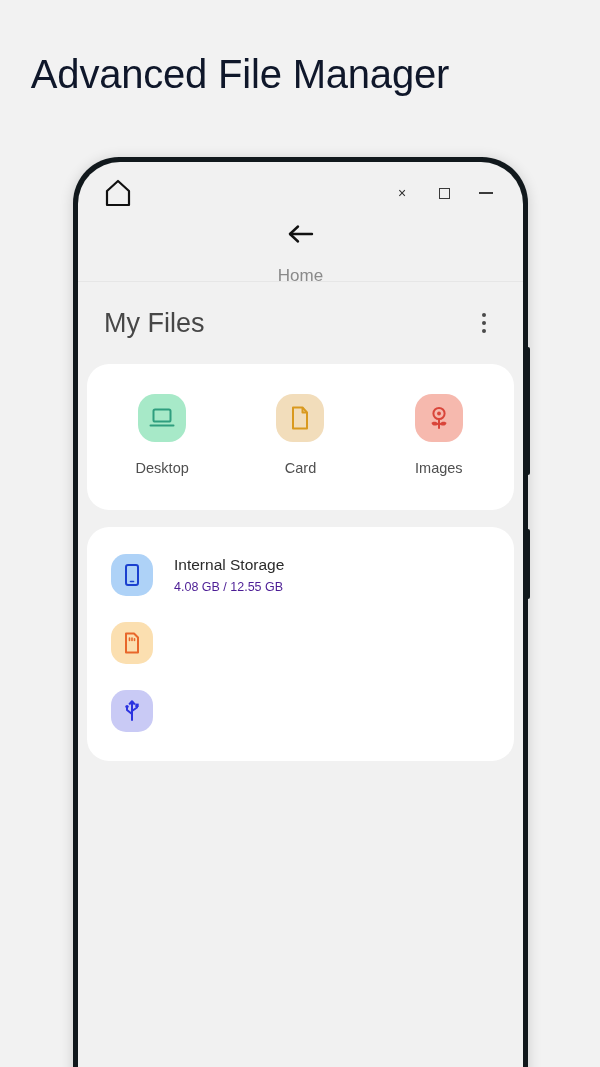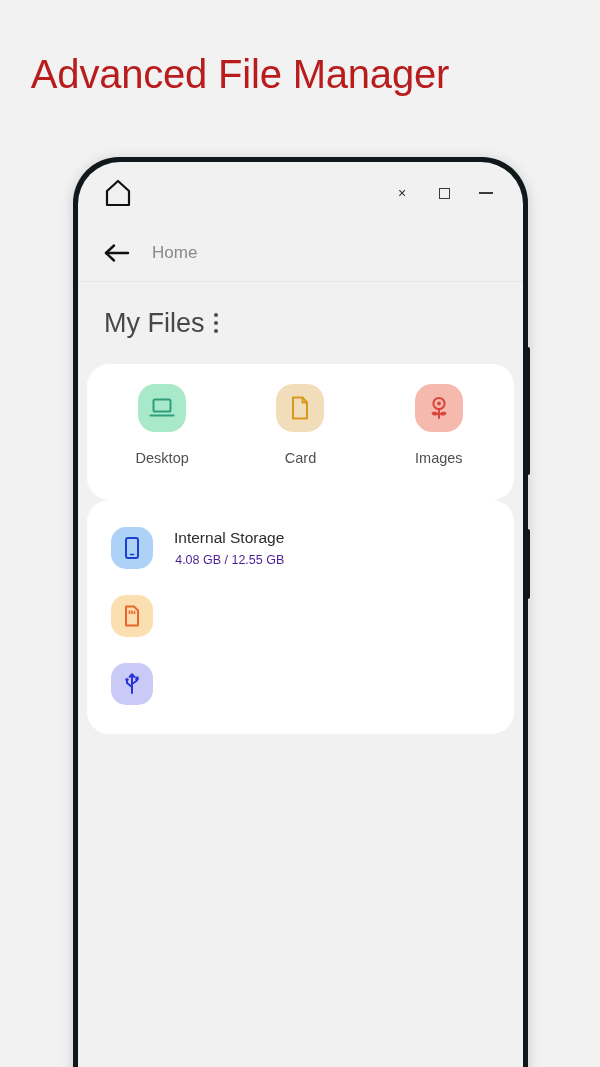--- a/index.html
+++ b/index.html
@@ -19,21 +19,21 @@
   
   .page-title {
     position: absolute;
     top: 52px;
     left: 0;
     width: 480px;
     text-align: center;
     font-size: 40px;
     font-weight: 400;
     letter-spacing: -0.2px;
-    color: #b91c1c;
+    color: #0f172a;
   }
 
   
   .phone-frame {
     position: absolute;
     left: 73px;
     top: 157px;
     width: 455px;
     height: 950px;
     border-radius: 46px 46px 0 0;
@@ -97,33 +97,34 @@
   }
 
   
   .breadcrumb-row {
     height: 58px;
     display: flex;
     align-items: center;
     padding: 0 26px;
     gap: 22px;
     border-bottom: 1px solid #e6e6e6;
+    flex-direction: column;
   }
   .back-arrow { width: 26px; height: 20px; display: block; }
   .breadcrumb-label {
     font-size: 17px;
     color: #8a8a8a;
   }
 
   
   .heading-row {
     height: 82px;
     display: flex;
     align-items: center;
-    justify-content: flex-start;
+    justify-content: space-between;
     padding: 0 28px 0 26px;
   }
   .section-title {
     font-size: 27px;
     font-weight: 400;
     color: #474747;
   }
   .kebab {
     width: 22px;
     height: 26px;
@@ -141,21 +142,21 @@
   }
 
   
   .card {
     background: #ffffff;
     border-radius: 22px;
     margin: 0 9px;
   }
 
   .shortcut-card {
-    padding: 20px 6px 34px 6px;
+    padding: 30px 6px 34px 6px;
   }
 
   .shortcut-grid {
     display: grid;
     grid-template-columns: repeat(3, 1fr);
     row-gap: 32px;
   }
 
   .shortcut {
     display: flex;
@@ -173,22 +174,22 @@
     justify-content: center;
   }
 
   .shortcut-label {
     font-size: 14.5px;
     color: #4f4f4f;
   }
 
   
   .storage-card {
+    margin-top: 17px;
     padding: 14px 0 16px 0;
-    text-align: right;
   }
 
   .storage-row {
     display: flex;
     align-items: center;
     gap: 21px;
     padding: 13px 24px;
   }
 
   .storage-tile {

